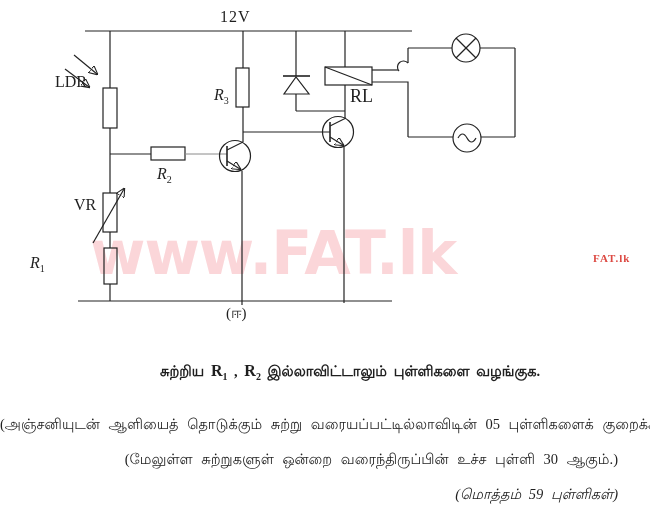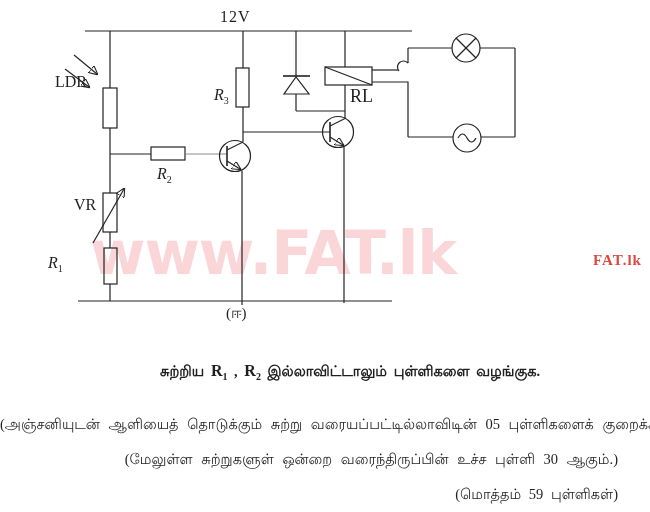--- a/index.html
+++ b/index.html
@@ -4,39 +4,39 @@
 <style>
   html,body{margin:0;padding:0;background:#ffffff;}
   body{width:650px;height:512px;position:relative;overflow:hidden;
        font-family:"Liberation Serif", serif;color:#1f1f1f;}
   .abs{position:absolute;}
   
   #wm-large{left:90px;top:218px;font-family:"DejaVu Sans",sans-serif;
             font-weight:bold;font-size:60px;letter-spacing:-1px;
             z-index:1;user-select:none;}
   #wm-small{left:593px;top:252px;font-family:"Liberation Serif",serif;
-            font-weight:bold;font-size:15px;letter-spacing:1px;z-index:1;}
+            font-weight:bold;font-size:11px;letter-spacing:1px;z-index:1;}
   
   #circuit-svg{left:0;top:0;z-index:2;}
   #circuit-svg *{stroke:#222;fill:none;stroke-width:1.2px;}
   #circuit-svg .thin{stroke:#8a8a8a;stroke-width:1px;}
   #circuit-svg .thick{stroke-width:1.6px;}
   
   .clabel{z-index:3;font-size:16px;line-height:1;}
   .rlbl i{font-style:italic;font-size:16px;}
   .rlbl sub{font-size:10px;}
   
   .note{z-index:3;font-size:14.5px;line-height:1.25;word-spacing:4px;
         white-space:nowrap;}
   #note1{left:160px;top:361px;word-spacing:3px;font-weight:bold;}
   #note1 .bigR{font-size:16px;}
   #note1 sub{font-size:10px;}
   #note2{left:0;top:415px;width:650px;text-align:center;word-spacing:5px;}
   #note3{right:32px;top:450px;word-spacing:5px;}
-  #note4{right:32px;top:485px;word-spacing:4px;}
+  #note4{right:32px;top:485px;word-spacing:4px;font-style:italic;}
 </style>
 </head>
 <body>
 
 <div class="abs" id="wm-large" style="color: rgb(251, 214, 217);">www.FAT.lk</div>
 <div class="abs" id="wm-small" style="color: rgb(221, 74, 67);">FAT.lk</div>
 
 <svg class="abs" id="circuit-svg" width="650" height="345" viewBox="0 0 650 345">
   <defs>
     <marker id="ah" viewBox="0 0 10 10" refX="8.5" refY="5" markerWidth="7.5" markerHeight="7.5" orient="auto-start-reverse">
@@ -133,21 +133,21 @@
     <path d="M481,137 H515"></path>
     <circle cx="467" cy="138" r="14"></circle>
     <path d="M458,138 Q462.5,130 467,138 Q471.5,146 476,138"></path>
     <path d="M408,137 H453"></path>
   </g>
 </svg>
 
 <span class="abs clabel" style="left:220px;top:9px;letter-spacing:1px;">12V</span>
 <span class="abs clabel" style="left:55px;top:74px;">LDR</span>
 <span class="abs clabel" style="left:62px;top:197px;margin-left:12px;">VR</span>
-<span class="abs clabel rlbl" style="left:48px;top:255px;"><i>R</i><sub>1</sub></span>
+<span class="abs clabel rlbl" style="left:30px;top:255px;"><i>R</i><sub>1</sub></span>
 <span class="abs clabel rlbl" style="left:157px;top:166px;"><i>R</i><sub>2</sub></span>
 <span class="abs clabel rlbl" style="left:214px;top:71px;margin-top:16px;"><i>R</i><sub>3</sub></span>
 <span class="abs clabel" style="left:350px;top:87px;font-size:18px;">RL</span>
 <span class="abs clabel" style="left:226px;top:306px;font-size:15px;">(ஈ)</span>
 
 <div class="abs note" id="note1"><span>சுற்றிய </span><span class="bigR"><span>R</span><sub>1</sub></span><span> , </span><span class="bigR"><span>R</span><sub>2</sub></span><span> இல்லாவிட்டாலும் புள்ளிகளை வழங்குக.</span></div>
 
 <div class="abs note" id="note2">(அஞ்சனியுடன் ஆளியைத் தொடுக்கும் சுற்று வரையப்பட்டில்லாவிடின் 05 புள்ளிகளைக் குறைக்க.)</div>
 <div class="abs note" id="note3">(மேலுள்ள சுற்றுகளுள் ஒன்றை வரைந்திருப்பின் உச்ச புள்ளி 30 ஆகும்.)</div>
 <div class="abs note" id="note4">(மொத்தம் 59 புள்ளிகள்)</div>

